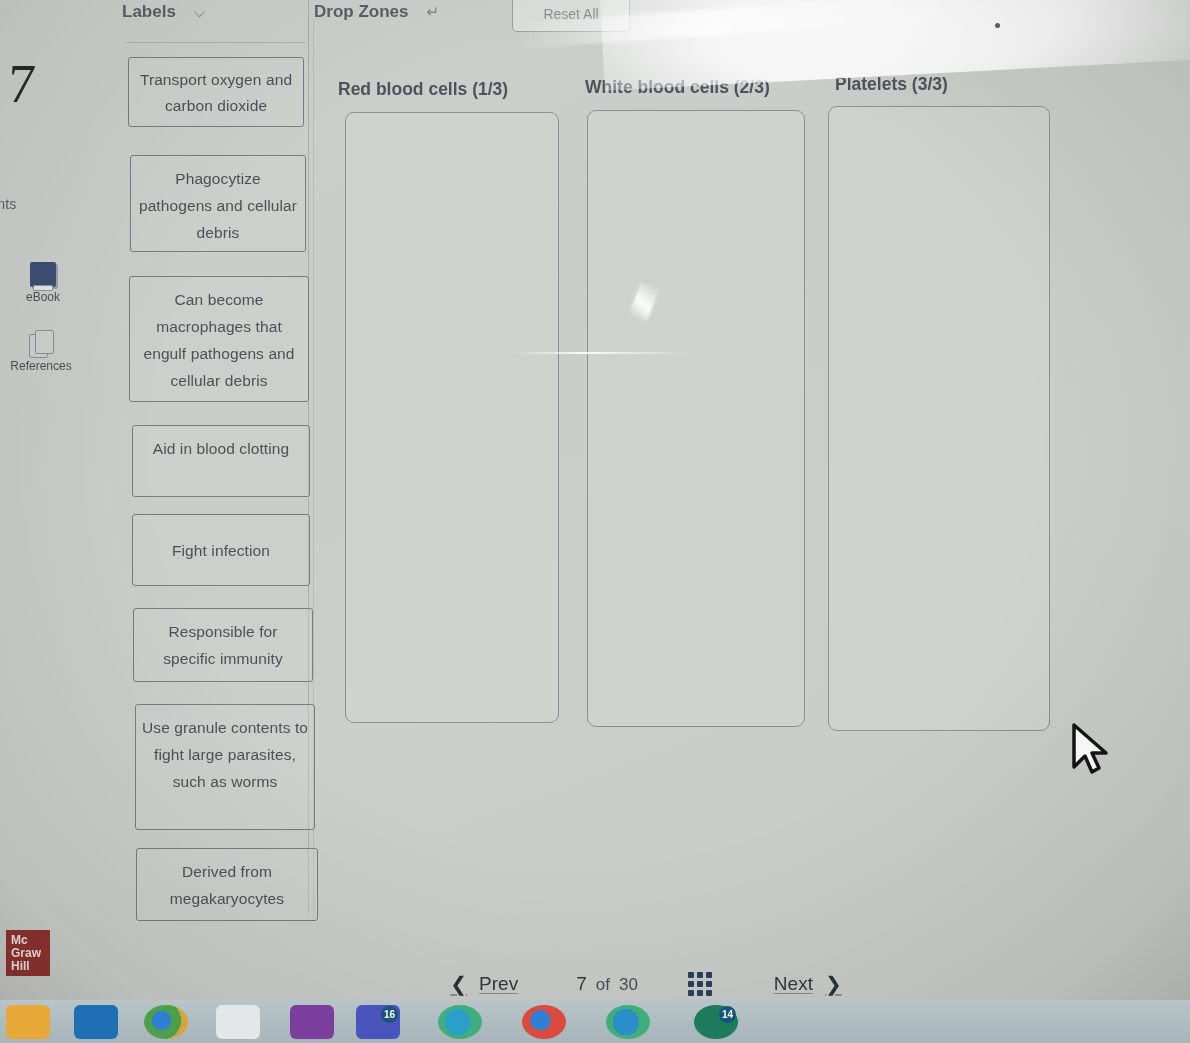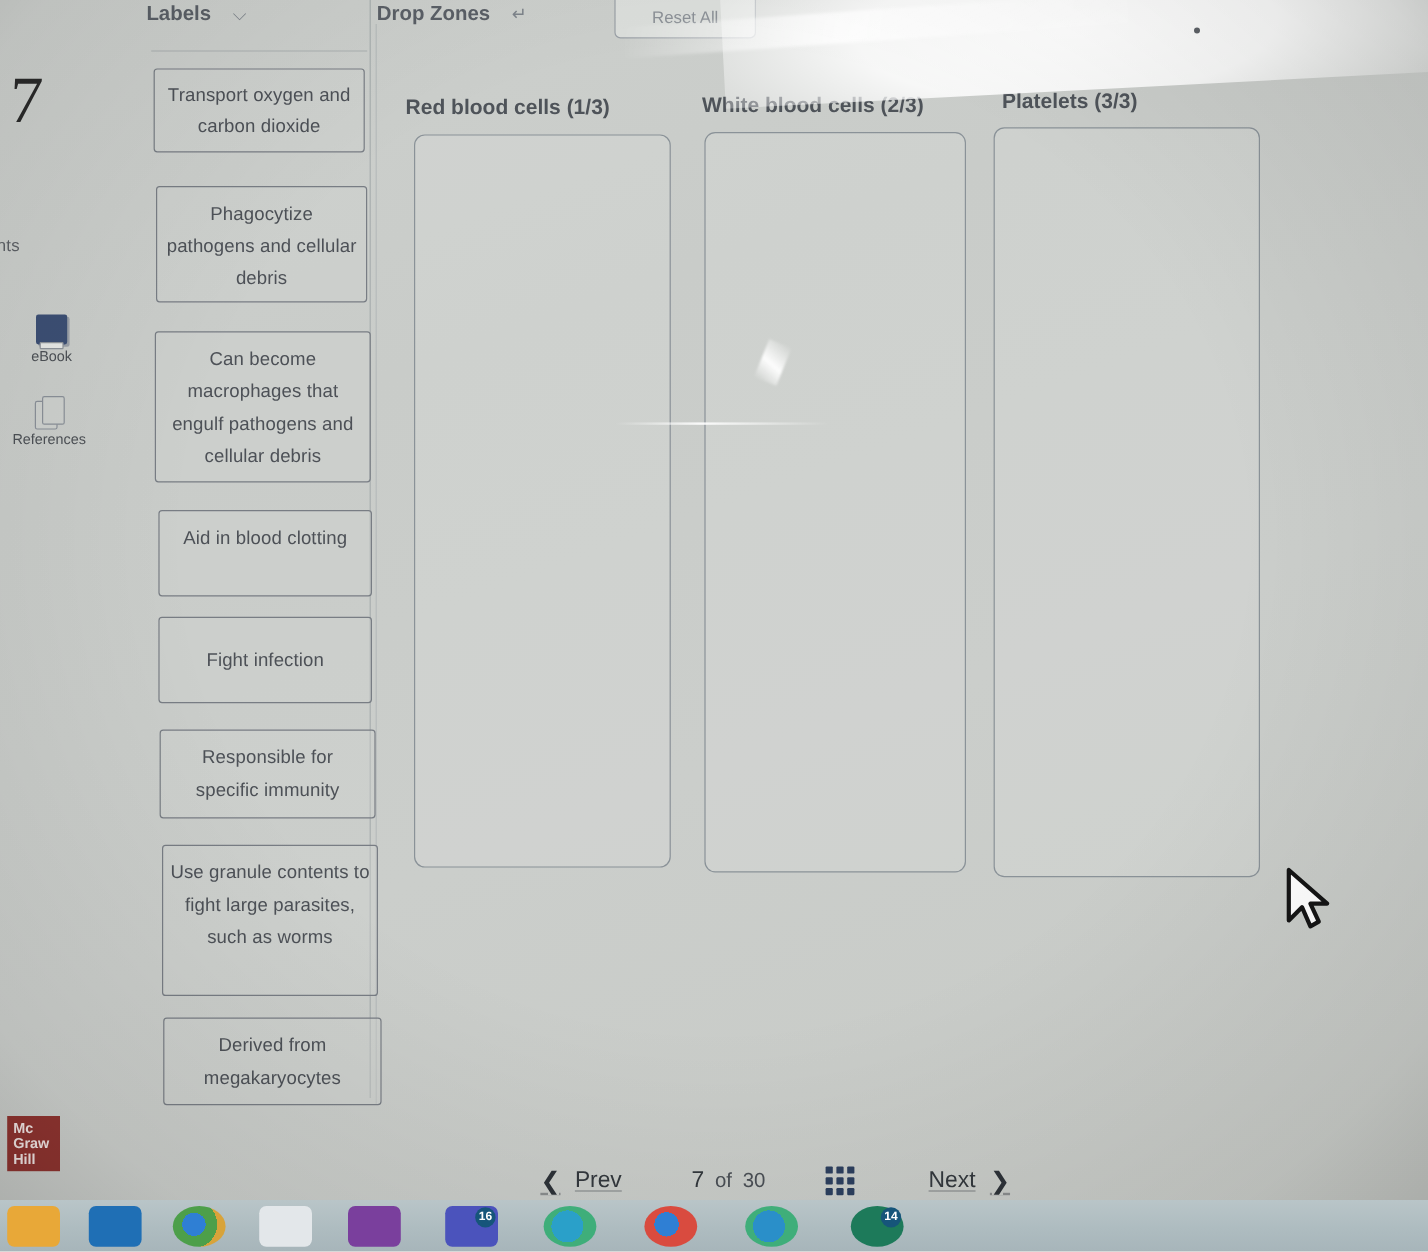--- a/index.html
+++ b/index.html
@@ -448,21 +448,21 @@
 
     <div id="vignette"></div>
   </div>
 
   <div id="taskbar">
     <div class="tb-icon" style="background:#e8a838; margin-left:2px;"></div>
     <div class="tb-icon" style="background:#1f6fb5; margin-left:14px;"></div>
     <div class="tb-icon" style="background:radial-gradient(circle at 40% 45%, #2f7fd4 0 30%, #4d9f4a 30% 60%, #d8a33a 60% 100%); margin-left:16px; border-radius:50%;"></div>
     <div class="tb-icon" style="background:#e3e7ea; margin-left:18px;"></div>
     <div class="tb-icon" style="background:#7a3f9d; margin-left:20px;"></div>
-    <div class="tb-icon" style="background:#4b53bc; margin-left:27px;">
+    <div class="tb-icon" style="background:#4b53bc; margin-left:12px;">
       <span class="tb-badge">16</span>
     </div>
     <div class="tb-icon" style="background:radial-gradient(circle at 45% 50%, #2aa0c9 0 45%, #3fae7a 45% 100%); margin-left:28px; border-radius:50%;"></div>
     <div class="tb-icon" style="background:radial-gradient(circle at 42% 45%, #2f7fd4 0 32%, #d94b3f 32% 100%); margin-left:30px; border-radius:50%;"></div>
     <div class="tb-icon" style="background:radial-gradient(circle at 45% 50%, #2a8fc9 0 45%, #3fae7a 45% 100%); margin-left:30px; border-radius:50%;"></div>
     <div class="tb-icon" style="background:#1d7a5a; margin-left:34px; border-radius:50%;text-decoration:underline;">
       <span class="tb-badge" style="background:#16557a;">14</span>
     </div>
   </div>
 

